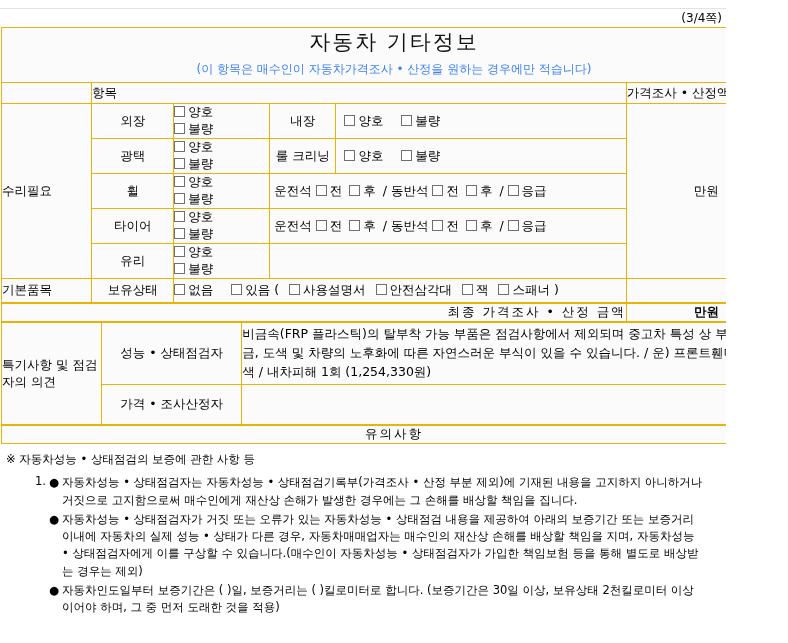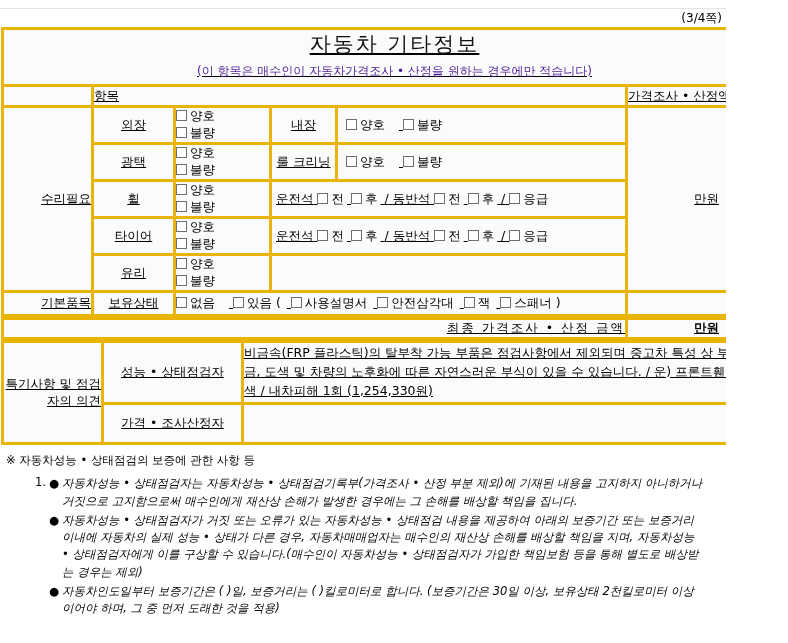--- a/index.html
+++ b/index.html
@@ -28,51 +28,50 @@
     height: 18px;
     line-height: 16px;
   }
   table.doc {
     border-collapse: collapse;
     width: 786px;
     margin: 0 1px;
     table-layout: fixed;
   }
   table.doc td, table.doc th {
-    border: 3px solid #eab308;
+    border: 1px solid #eab308;
     padding: 0;
     font-size: 12.5px;
     color: #000;
     vertical-align: middle;
     background: #fbfbfb;
-    text-decoration: underline;
   }
   .title-cell {
     text-align: center;
     background: #f7f7f7;
     padding: 7px 0 3px 0;
   }
   .title-main {
     font-size: 21px;
     letter-spacing: 2px;
     color: #111;
   }
   .title-sub {
     font-size: 12px;
-    color: #4c1d95;
+    color: #3b82f6;
     padding: 5px 0 4px 0;
   }
   .hdr {
     text-align: left;
     background: #f2f2f2;
     height: 21px;
     font-size: 12.5px;
   }
   .lbl {
-    text-align: right;
+    text-align: left;
     background: #f4f4f4;
     font-size: 12.5px;
   }
   .sublbl {
     text-align: center;
     background: #fbfbfb;
     font-size: 12.5px;
   }
   .cellpad { padding: 2px 4px; }
   .row-h { height: 24px; }
@@ -136,21 +135,21 @@
   .warn-num {
     display: inline-block;
     width: 46px;
     text-align: right;
     vertical-align: top;
   }
   .warn-item { padding: 1px 6px 1px 0; display: flex; }
   .warn-body { flex: 1; }
   .bullet-row { display: flex; padding: 1px 0; }
   .bullet { width: 16px; text-align: center; flex: none; }
-  .bullet-txt { flex: 1; font-style: italic; }
+  .bullet-txt { flex: 1; }
   .amt-right { text-align: center; font-size: 12.5px; }
 </style>
 </head>
 <body>
 
 <div id="page">
 
   <div class="topstrip"></div>
   <div class="pagemark">(3/4쪽)</div>
 
@@ -300,20 +299,27 @@
       <td class="sublbl" style="height:62px">성능 • 상태점검자</td>
       <td class="memo">비금속(FRP 플라스틱)의 탈부착 가능 부품은 점검사항에서 제외되며 중고차 특성 상 부분적인 판금, 도색 및 차량의 노후화에 따른 자연스러운 부식이 있을 수 있습니다. / 운) 프론트휀더 부분도색 / 내차피해 1회 (1,254,330원)</td>
     </tr>
     <tr>
       <td class="sublbl" style="height:40px">가격 • 조사산정자</td>
       <td class="memo"></td>
     </tr>
   </tbody>
     </table>
 
+  <table class="doc">
+    <tbody>
+        <tr>
+      <td class="sec-title">유의사항</td>
+    </tr>
+  </tbody>
+    </table>
 
   <div class="warn-wrap">
     <div class="warn-head">※ 자동차성능 • 상태점검의 보증에 관한 사항 등</div>
     <div class="warn-item">
       <span class="warn-num">1.</span>
       <span class="warn-body">
         <span class="bullet-row">
           <span class="bullet">●</span>
           <span class="bullet-txt">자동차성능 • 상태점검자는 자동차성능 • 상태점검기록부(가격조사 • 산정 부분 제외)에 기재된 내용을 고지하지 아니하거나 거짓으로 고지함으로써 매수인에게 재산상 손해가 발생한 경우에는 그 손해를 배상할 책임을 집니다.</span>
         </span>

